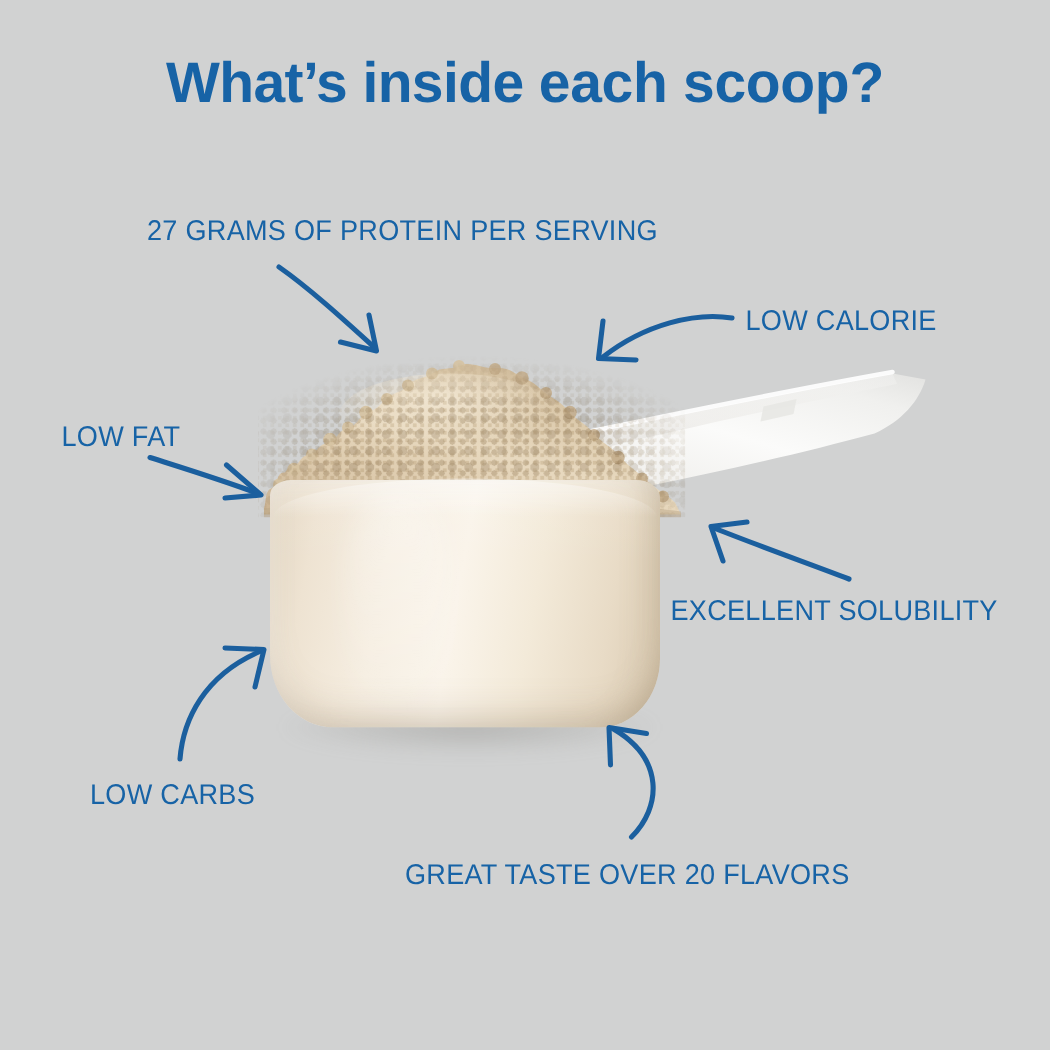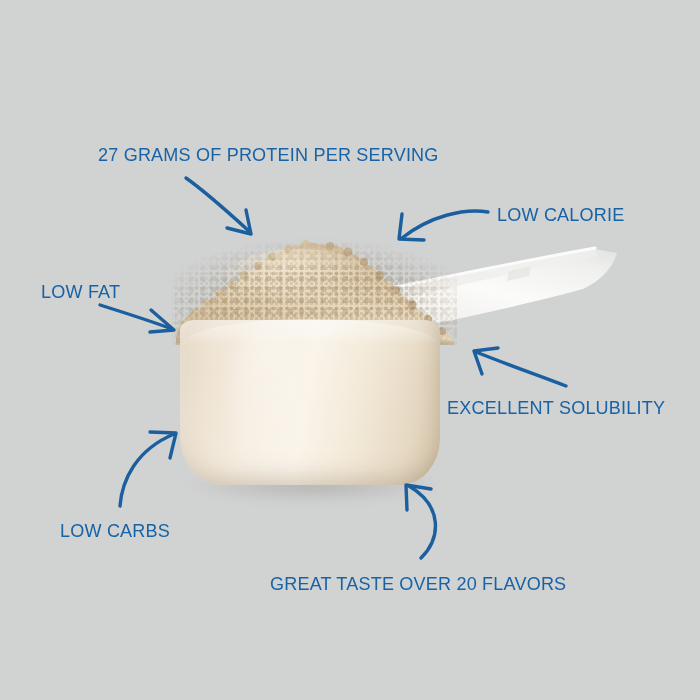--- a/index.html
+++ b/index.html
@@ -118,20 +118,23 @@
       radial-gradient(rgba(185,165,130,.50) 42%,transparent 43%);
     background-size:7px 7px,11px 11px,5px 5px;
     background-position:0 0,3px 5px,2px 1px;
   }
 </style>
 </head>
 <body>
 
 <div id="stage">
 
+  <div id="title">
+    <span class="t-light">What’s inside </span><span class="t-bold">each scoop?</span>
+  </div>
 
   <div id="scoop">
 
     <div id="cup-shadow"></div>
 
     <div id="handle">
       <svg width="330" height="100" viewBox="0 0 330 100">
         <defs>
           <linearGradient id="hg" x1="0" y1="1" x2="1" y2="0">
             <stop offset="0" stop-color="#ddd8cf"></stop>

